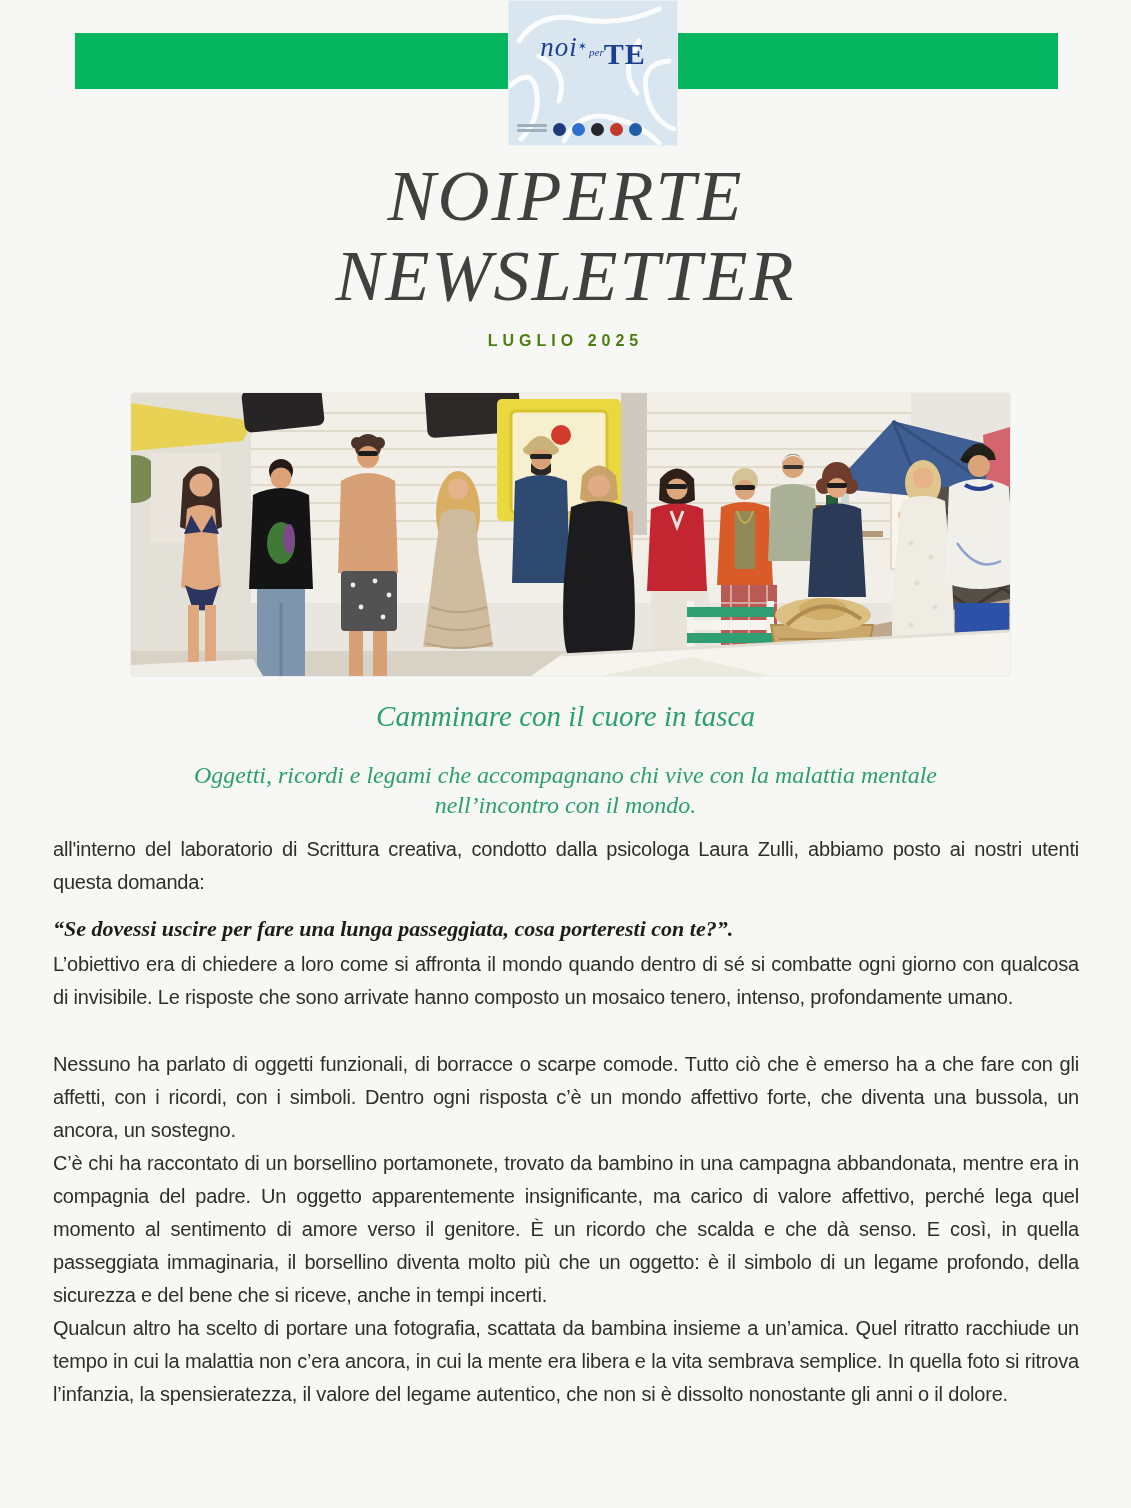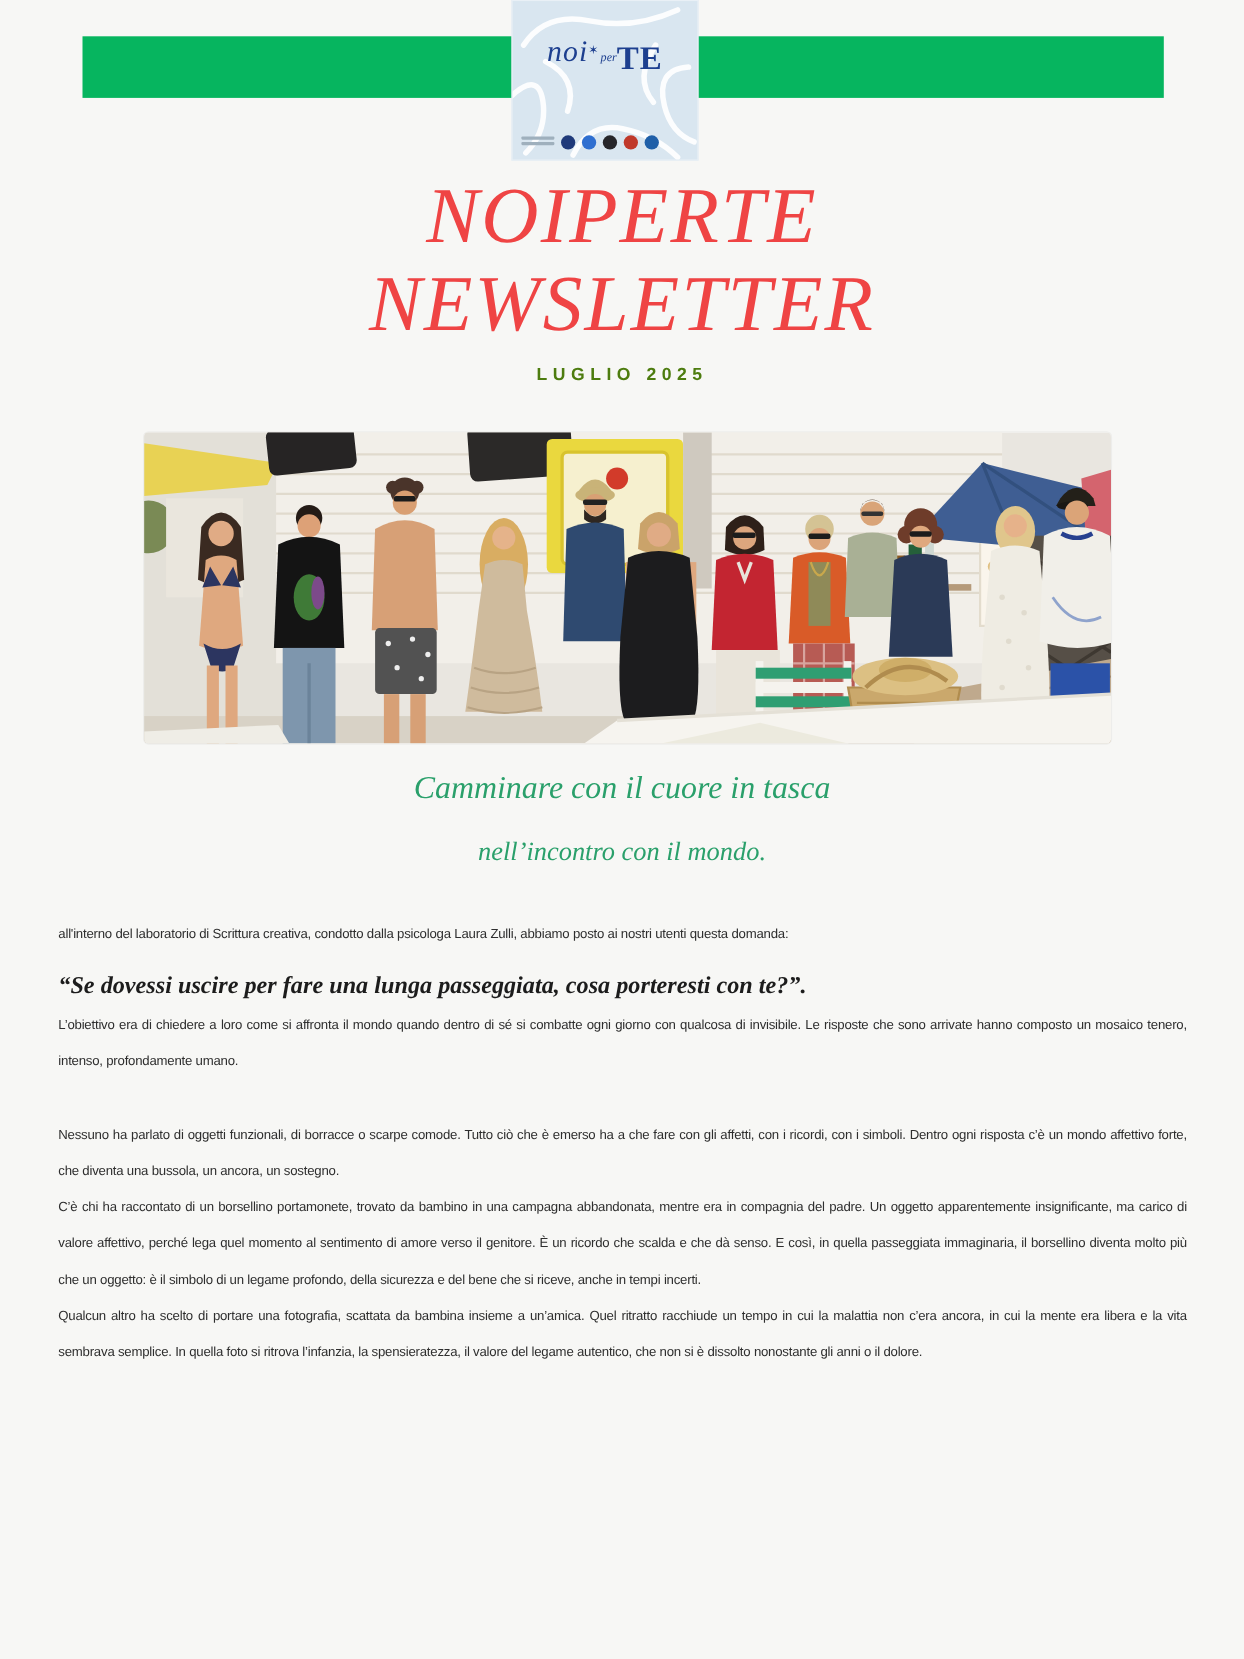--- a/index.html
+++ b/index.html
@@ -12,52 +12,52 @@
   }
   *{box-sizing:border-box;}
   html,body{margin:0;padding:0;}
   body{
     width:1131px;height:1508px;position:relative;overflow:hidden;
     background:var(--page-bg);
     font-family:"Liberation Sans",sans-serif;color:var(--body-text);
   }
   .banner{position:absolute;left:75px;top:33px;width:983px;height:56px;background:var(--banner-green);z-index:1;}
   
-  .logo{position:absolute;left:465px;top:0;width:170px;height:146px;background:var(--logo-bg);
+  .logo{position:absolute;left:508px;top:0;width:170px;height:146px;background:var(--logo-bg);
         border:1px solid #e9f0f6;z-index:2;}
   .logo svg{position:absolute;left:0;top:0;}
   .logo-word{position:absolute;left:0;top:30px;width:100%;text-align:center;
              font-family:"Liberation Serif",serif;color:var(--logo-blue);line-height:1;z-index:3;}
   .logo-word .noi{font-style:italic;font-size:27px;letter-spacing:1px;}
   .logo-word .star{font-size:11px;vertical-align:super;}
   .logo-word .per{font-style:italic;font-size:11px;margin-left:2px;}
   .logo-word .te{font-weight:bold;font-size:30px;letter-spacing:1px;position:relative;top:8px;}
   .partners{position:absolute;left:8px;right:8px;bottom:8px;height:16px;display:flex;align-items:center;gap:6px;z-index:3;}
   .partners .ptxt{width:30px;height:10px;display:flex;flex-direction:column;gap:2px;}
   .partners .ptxt i{display:block;height:3px;background:#9fb0bd;border-radius:1px;}
   .partners .dot{width:13px;height:13px;border-radius:50%;}
   
   .masthead{position:absolute;left:0;top:156px;width:100%;text-align:center;z-index:2;}
   .masthead h1{margin:0;font-family:"Liberation Serif",serif;font-style:italic;font-weight:400;
-               font-size:72px;line-height:80px;color:#ef4444;letter-spacing:2px;}
+               font-size:72px;line-height:80px;color:#404040;letter-spacing:2px;}
   .issue-date{margin-top:16px;font-size:16px;font-weight:bold;letter-spacing:5px;color:#4d7c0f;}
   
   .photo{position:absolute;left:131px;top:393px;width:879px;height:283px;border-radius:4px;overflow:hidden;
          box-shadow:0 0 0 1px rgba(0,0,0,.04);}
   
   .headline{position:absolute;left:0;top:700px;width:100%;text-align:center;
             font-family:"Liberation Serif",serif;font-style:italic;font-size:29px;font-weight:500;
             color:var(--heading-green);}
   .subtitle{position:absolute;left:0;top:760px;width:100%;text-align:center;
             font-family:"Liberation Serif",serif;font-style:italic;font-size:24px;line-height:30px;
             color:var(--heading-green);}
   .article{position:absolute;left:53px;right:52px;top:833px;}
   .greeting{font-family:"Liberation Serif",serif;font-style:italic;font-weight:bold;font-size:27px;
             color:var(--heading-green);margin:0 0 18px 0;letter-spacing:.5px;}
-  .article p.body{margin:0;font-size:12px;line-height:33px;letter-spacing:-0.2px;
+  .article p.body{margin:0;font-size:20px;line-height:33px;letter-spacing:-0.2px;
                   text-align:justify;color:var(--body-text);}
   .article p.quote{margin:13px 0 3px 0;font-family:"Liberation Serif",serif;font-style:italic;font-weight:bold;
                    font-size:22px;line-height:33px;color:#1c1c1c;text-align:left;}
   .article p.gap-before{margin-top:34px;}
 </style>
 </head>
 <body>
 
 <div class="banner"></div>
 
@@ -290,20 +290,21 @@
     <path d="M656,232 q36,-34 74,-6" fill="none" stroke="#b08c4e" stroke-width="4"></path>
     <polygon points="430,262 879,238 879,283 400,283" fill="#f6f4ef"></polygon>
     <line x1="430" y1="262" x2="879" y2="238" stroke="#e4e0d6" stroke-width="3"></line>
     <polygon points="470,283 560,264 640,283" fill="#eceade"></polygon>
     <polygon points="0,272 122,266 132,283 0,283" fill="#efede6"></polygon>
   </svg>
 </div>
 
 <div class="headline">Camminare con il cuore in tasca</div>
 <div class="subtitle">
+  <div>Oggetti, ricordi e legami che accompagnano chi vive con la malattia mentale</div>
   <div>nell’incontro con il mondo.</div>
 </div>
 
 <div class="article">
   <p class="body">all'interno del laboratorio di Scrittura creativa, condotto dalla psicologa Laura Zulli, abbiamo posto ai nostri utenti questa domanda:</p>
   <p class="quote">“Se dovessi uscire per fare una lunga passeggiata, cosa porteresti con te?”.</p>
   <p class="body">L’obiettivo era di chiedere a loro come si affronta il mondo quando dentro di sé si combatte ogni giorno con qualcosa di invisibile. Le risposte che sono arrivate hanno composto un mosaico tenero, intenso, profondamente umano.</p>
   <p class="body gap-before">Nessuno ha parlato di oggetti funzionali, di borracce o scarpe comode. Tutto ciò che è emerso ha a che fare con gli affetti, con i ricordi, con i simboli. Dentro ogni risposta c’è un mondo affettivo forte, che diventa una bussola, un ancora, un sostegno.</p>
   <p class="body">C’è chi ha raccontato di un borsellino portamonete, trovato da bambino in una campagna abbandonata, mentre era in compagnia del padre. Un oggetto apparentemente insignificante, ma carico di valore affettivo, perché lega quel momento al sentimento di amore verso il genitore. È un ricordo che scalda e che dà senso. E così, in quella passeggiata immaginaria, il borsellino diventa molto più che un oggetto: è il simbolo di un legame profondo, della sicurezza e del bene che si riceve, anche in tempi incerti.</p>
   <p class="body">Qualcun altro ha scelto di portare una fotografia, scattata da bambina insieme a un’amica. Quel ritratto racchiude un tempo in cui la malattia non c’era ancora, in cui la mente era libera e la vita sembrava semplice. In quella foto si ritrova l’infanzia, la spensieratezza, il valore del legame autentico, che non si è dissolto nonostante gli anni o il dolore.</p>

